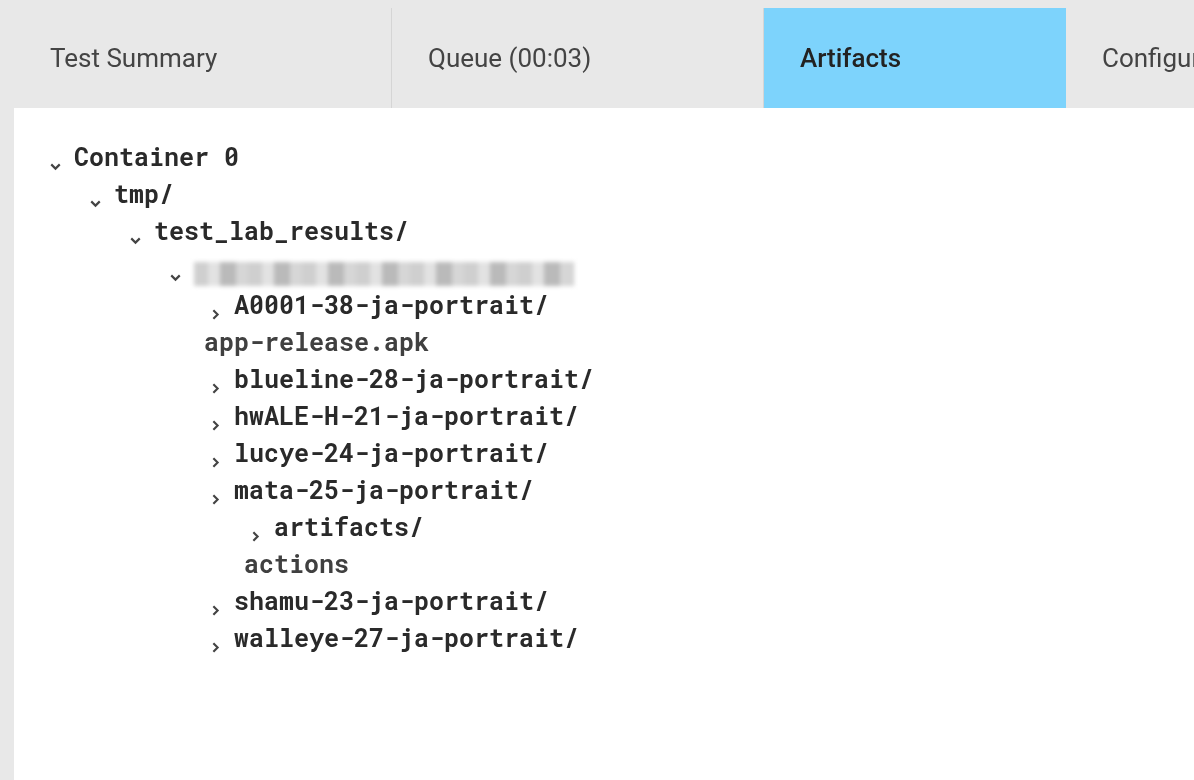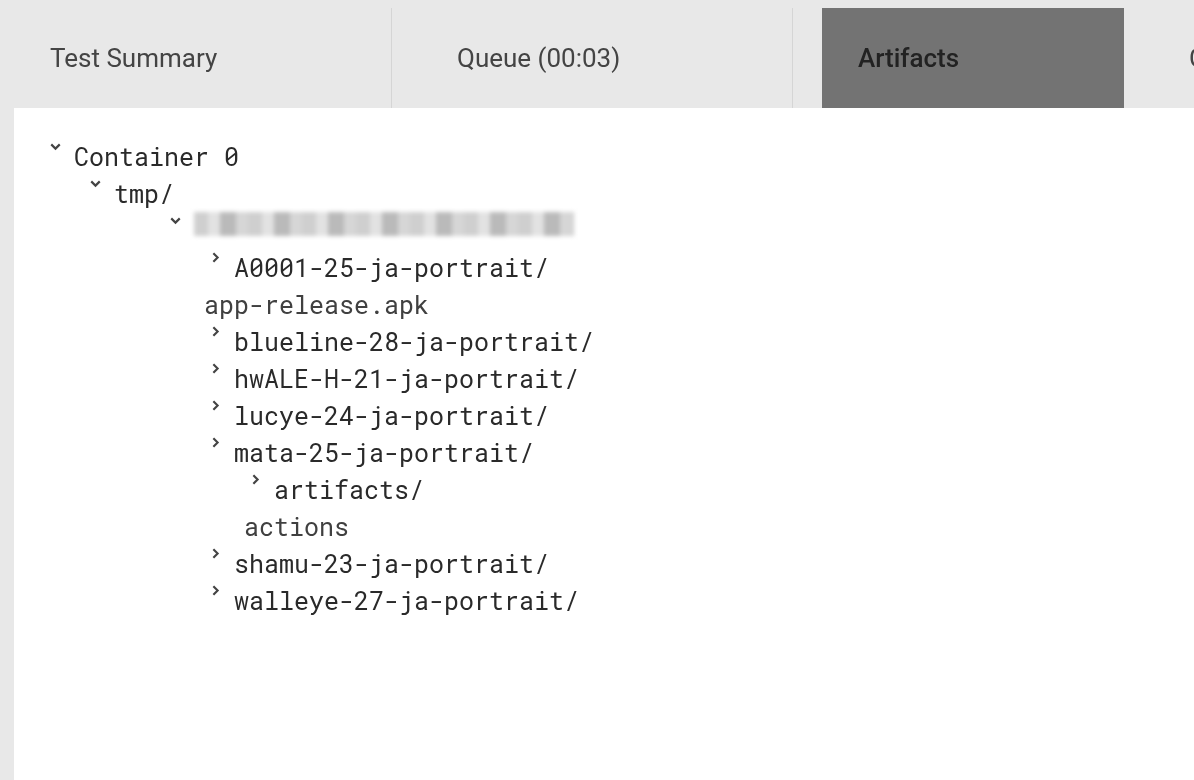--- a/index.html
+++ b/index.html
@@ -9,56 +9,56 @@
       width: 1194px;
       height: 780px;
       overflow: hidden;
       padding-top: 8px;
       padding-left: 14px;
     }
     .tabs {
       display: flex;
       height: 100px;
       width: 100%;
-      gap: 29px;
     }
     .tab {
       flex: 0 0 auto;
       height: 100%;
       display: flex;
       align-items: center;
       padding: 0 36px;
       font-size: 26px;
       color: #444;
       border-right: 1px solid #d5d5d5;
       background: #e8e8e8;
       cursor: pointer;
       white-space: nowrap;
     }
     .tab.active {
-      background: #737373;
+      background: #7dd3fc;
       color: #222;
       font-weight: 500;
       border-right: none;
     }
     .tab:last-child { border-right: none; }
     .content {
       background: #fff;
       min-height: 680px;
       padding: 30px 26px 30px 26px;
       font-family: "Roboto Mono", Menlo, Consolas, monospace;
       font-size: 25px;
       color: #2a2a2a;
       line-height: 1.48;
     }
     .row {
       display: flex;
-      align-items: flex-start;
+      align-items: flex-end;
       height: 37px;
       white-space: nowrap;
+      font-weight: bold;
     }
     .chev {
       width: 30px;
       display: inline-flex;
       justify-content: center;
       align-items: center;
       flex-shrink: 0;
     }
     .chev svg { width: 17px; height: 17px; }
     .spacer { width: 30px; display: inline-block; flex-shrink: 0; }
@@ -116,37 +116,45 @@
 
   <div class="row indent1">
     <span class="chev">
       <svg viewBox="0 0 24 24" fill="none" stroke="#444" stroke-width="3">
           <polyline points="6 9 12 15 18 9"></polyline>
         </svg>
     </span>
     <span class="label">tmp/</span>
   </div>
 
+  <div class="row indent2">
+    <span class="chev">
+      <svg viewBox="0 0 24 24" fill="none" stroke="#444" stroke-width="3">
+          <polyline points="6 9 12 15 18 9"></polyline>
+        </svg>
+    </span>
+    <span class="label">test_lab_results/</span>
+  </div>
 
   <div class="row indent3">
     <span class="chev">
       <svg viewBox="0 0 24 24" fill="none" stroke="#444" stroke-width="3">
           <polyline points="6 9 12 15 18 9"></polyline>
         </svg>
     </span>
     <span class="redacted"></span>
   </div>
 
   <div class="row indent4">
     <span class="chev">
       <svg viewBox="0 0 24 24" fill="none" stroke="#444" stroke-width="3">
           <polyline points="9 6 15 12 9 18"></polyline>
         </svg>
     </span>
-    <span class="label">A0001-25-ja-portrait/</span>
+    <span class="label">A0001-38-ja-portrait/</span>
   </div>
 
   <div class="row indent4">
     <span class="spacer"></span>
     <span class="label link" style="margin-left:-30px">app-release.apk</span>
   </div>
 
   <div class="row indent4">
     <span class="chev">
       <svg viewBox="0 0 24 24" fill="none" stroke="#444" stroke-width="3">

